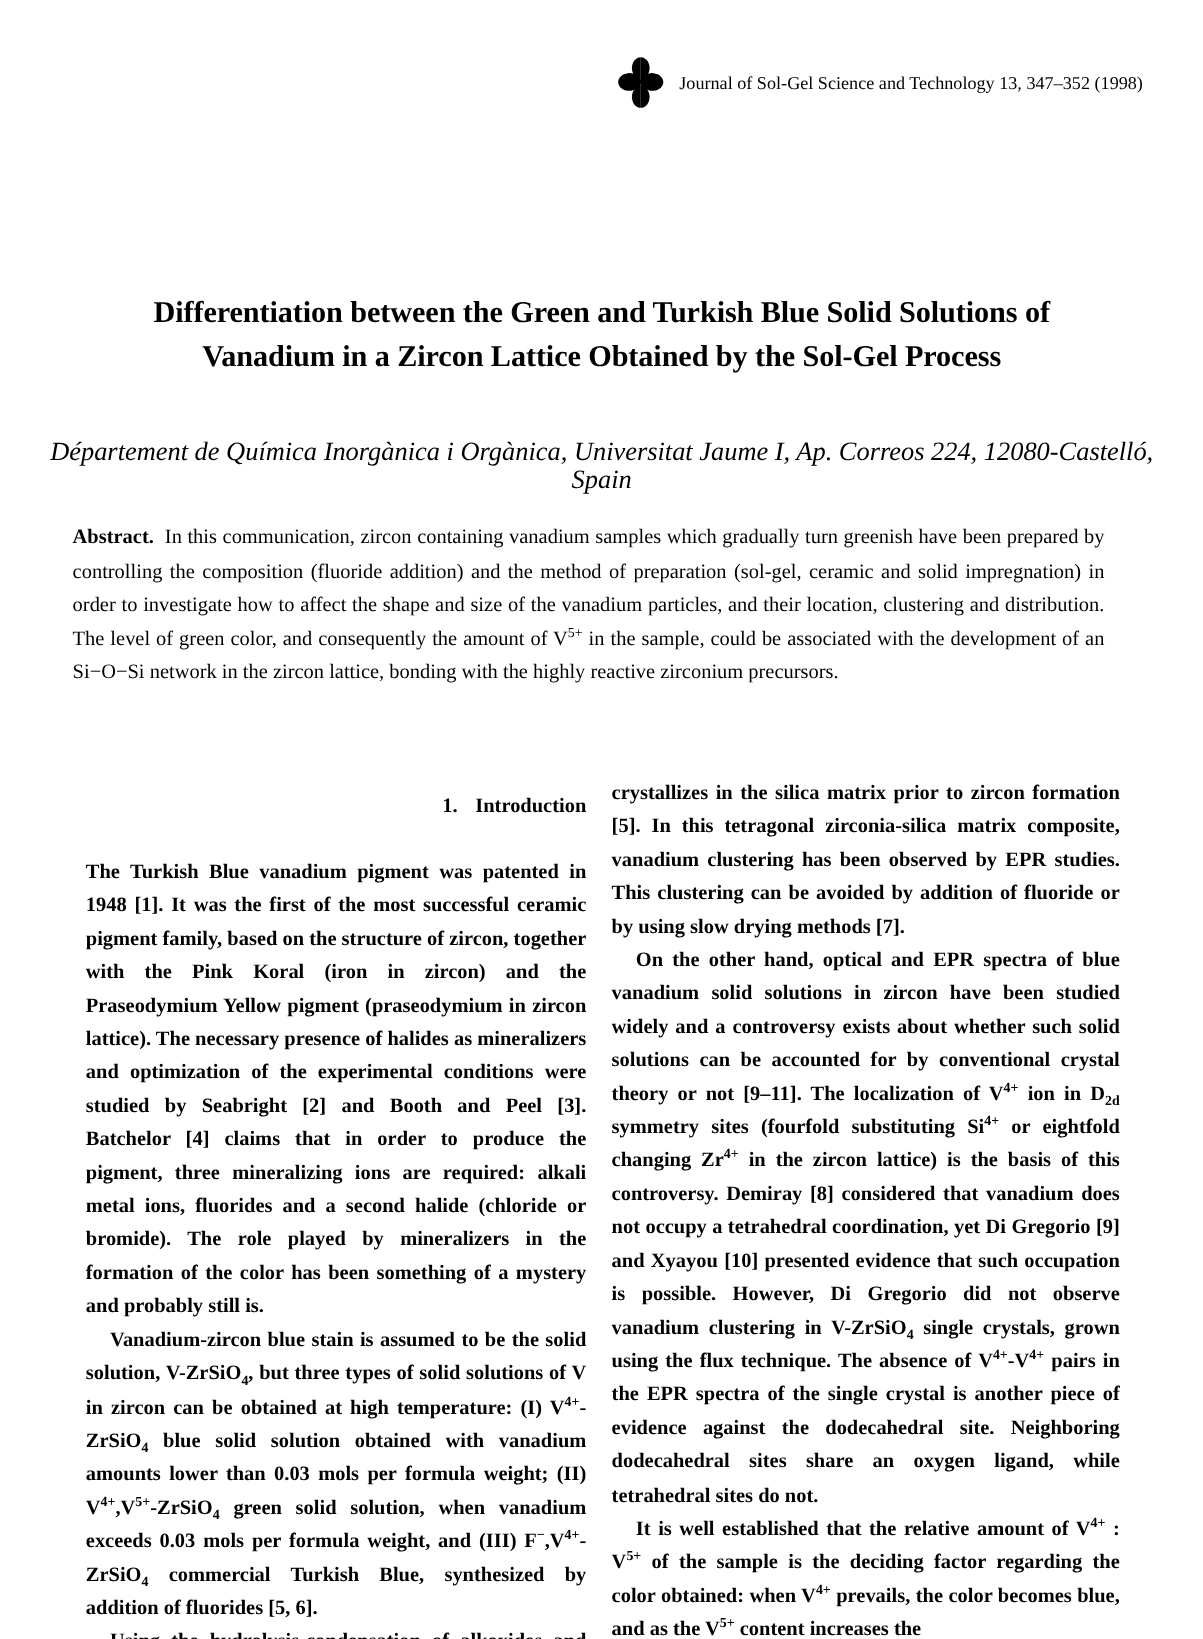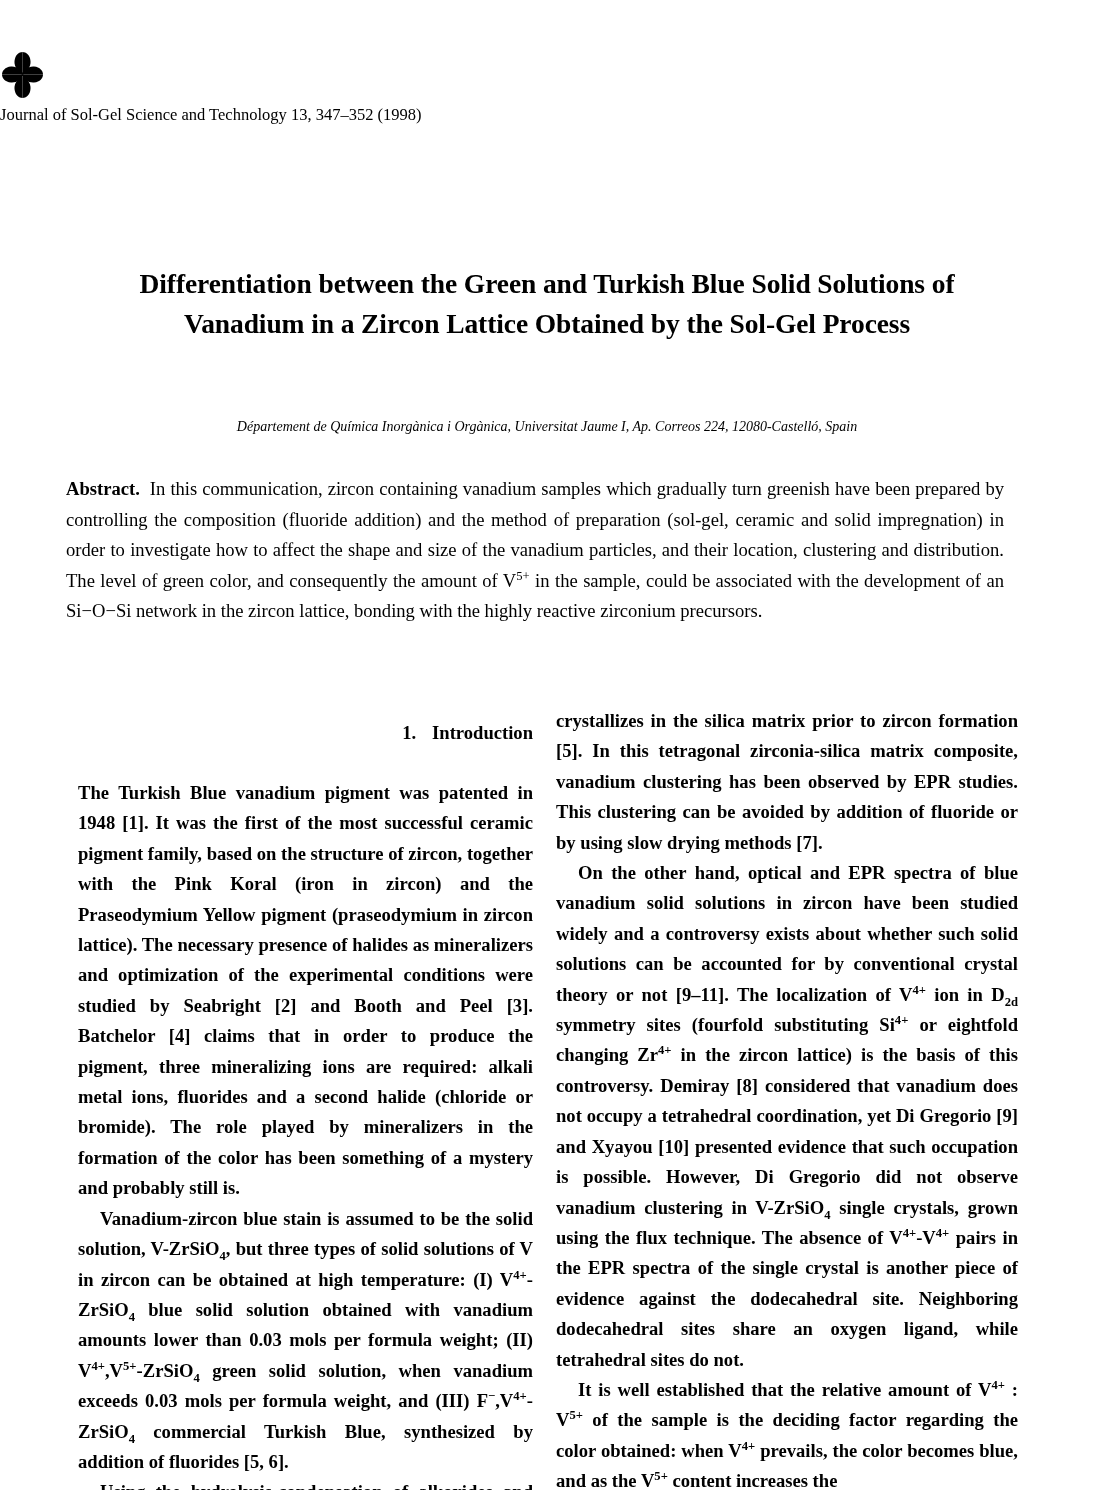--- a/index.html
+++ b/index.html
@@ -23,22 +23,21 @@
   }
 
   
   .masthead {
     position: absolute;
     top: 48px;
     left: 0;
     right: 55px;
     display: flex;
     justify-content: flex-end;
-    align-items: flex-start;
-    flex-direction: column;
+    align-items: center;
   }
   .logo {
     width: 46px;
     height: 52px;
     margin-right: 12px;
     margin-top: 2px;
     flex: 0 0 auto;
   }
   .masthead-lines {
     text-align: right;
@@ -74,23 +73,22 @@
     font-size: 19px;
     line-height: 26px;
   }
   .affiliation {
     position: absolute;
     top: 398px;
     left: 45px;
     width: 1004px;
     text-align: center;
     font-style: italic;
-    font-size: 14px;
+    font-size: 24px;
     line-height: 26px;
-    margin-top: 16px;
   }
 
   
   .abstract {
     position: absolute;
     top: 474px;
     left: 66px;
     width: 938px;
     font-size: 18.6px;
     line-height: 30.5px;

